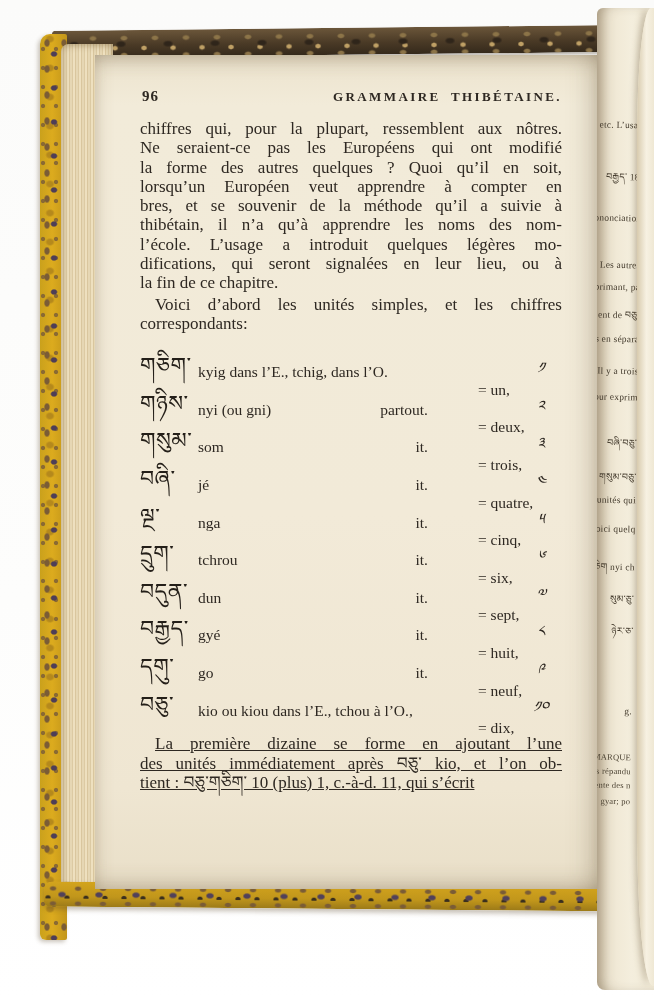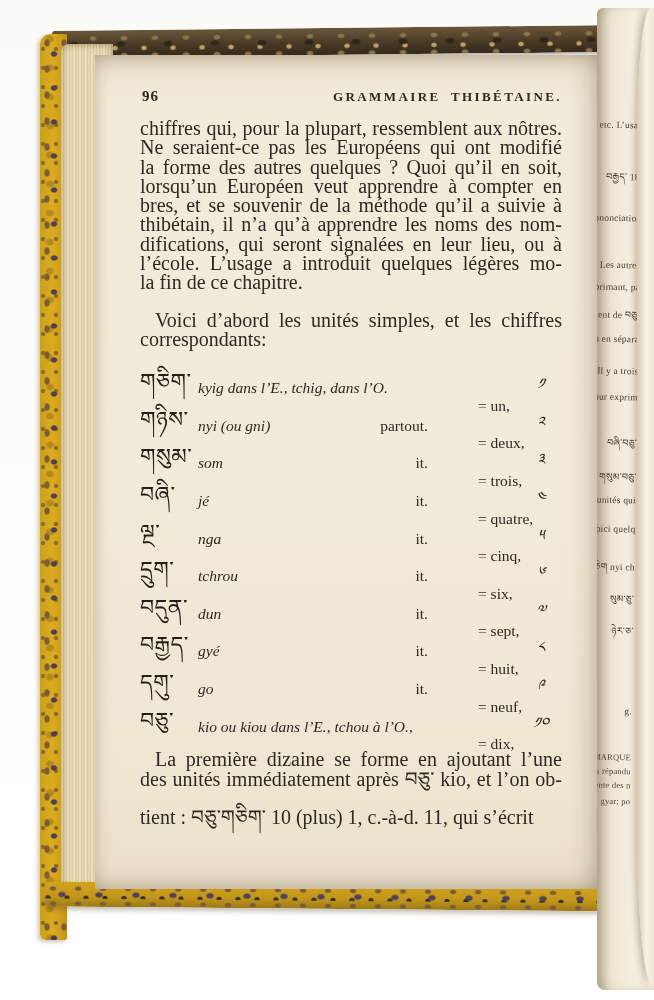--- a/index.html
+++ b/index.html
@@ -64,40 +64,40 @@
   }
   .page-inner{position:absolute;left:45px;right:35px;top:0;height:100%;}
 
   .page-header{position:relative;height:64px;}
   .page-number{position:absolute;left:2px;top:33px;font-size:15px;font-weight:700;letter-spacing:1px;}
   .running-title{
     position:absolute;left:0;right:0;top:34px;text-align:right;
     font-size:13px;font-weight:700;letter-spacing:2.4px;word-spacing:5px;
   }
 
-  .para{font-size:20px;line-height:19.3px;}
+  .para{font-size:17px;line-height:19.3px;}
   .line{white-space:nowrap;}
   .line.j{white-space:normal;text-align:justify;text-align-last:justify;}
   .indent{text-indent:15px;}
-  .para2{margin-top:18px;}
+  .para2{margin-top:2px;}
 
   
   .num-table{margin-top:8px;}
   .num-row{
     display:grid;grid-template-columns:58px 120px 110px 92px 42px;
     align-items:center;height:37.6px;font-size:15.5px;
   }
   .tib{font-size:22px;letter-spacing:.5px;white-space:nowrap;overflow:visible;color:#241f19;}
-  .translit{font-style:italic;white-space:nowrap;overflow:visible;}
+  .translit{white-space:nowrap;overflow:visible;}
   .loc{text-align:right;}
   .eq{padding-left:50px;white-space:nowrap;margin-top:35px;}
   .num{text-align:center;font-size:15px;font-style:italic;}
 
-  .para3{margin-top:17px;}
-  .para3 .line3{margin-top:19px;}
+  .para3{margin-top:17px;text-decoration:underline;}
+  .para3 .line3{margin-top:0;}
 
   
   .facing-sliver{
     position:absolute;left:597px;top:8px;width:57px;height:982px;
     border-radius:6px 0 0 8px;
     background:linear-gradient(90deg,#e3d8bf 0%,#efe7d3 22%,#f4eedd 60%,#f1ead7 100%);
     box-shadow:inset 11px 0 14px -7px rgba(80,60,35,.45);
     overflow:hidden;
   }
   .sliver-text{position:absolute;inset:0 18px 0 0;transform:rotate(1.1deg);}
@@ -131,22 +131,22 @@
         <span class="running-title">GRAMMAIRE THIBÉTAINE.</span>
       </div>
 
       <div class="para para1">
         <div class="line j">chiffres qui, pour la plupart, ressemblent aux nôtres.</div>
         <div class="line j">Ne seraient-ce pas les Européens qui ont modifié</div>
         <div class="line j">la forme des autres quelques ? Quoi qu’il en soit,</div>
         <div class="line j">lorsqu’un Européen veut apprendre à compter en</div>
         <div class="line j">bres, et se souvenir de la méthode qu’il a suivie à</div>
         <div class="line j">thibétain, il n’a qu’à apprendre les noms des nom-</div>
+        <div class="line j">l’école. L’usage a introduit quelques légères mo-</div>
         <div class="line j">difications, qui seront signalées en leur lieu, ou à</div>
-        <div class="line j">l’école. L’usage a introduit quelques légères mo-</div>
         <div class="line">la fin de ce chapitre.</div>
       </div>
 
       <div class="para para2">
         <div class="line j indent">Voici d’abord les unités simples, et les chiffres</div>
         <div class="line">correspondants:</div>
       </div>
 
       <div class="num-table">
         <div class="num-row">

